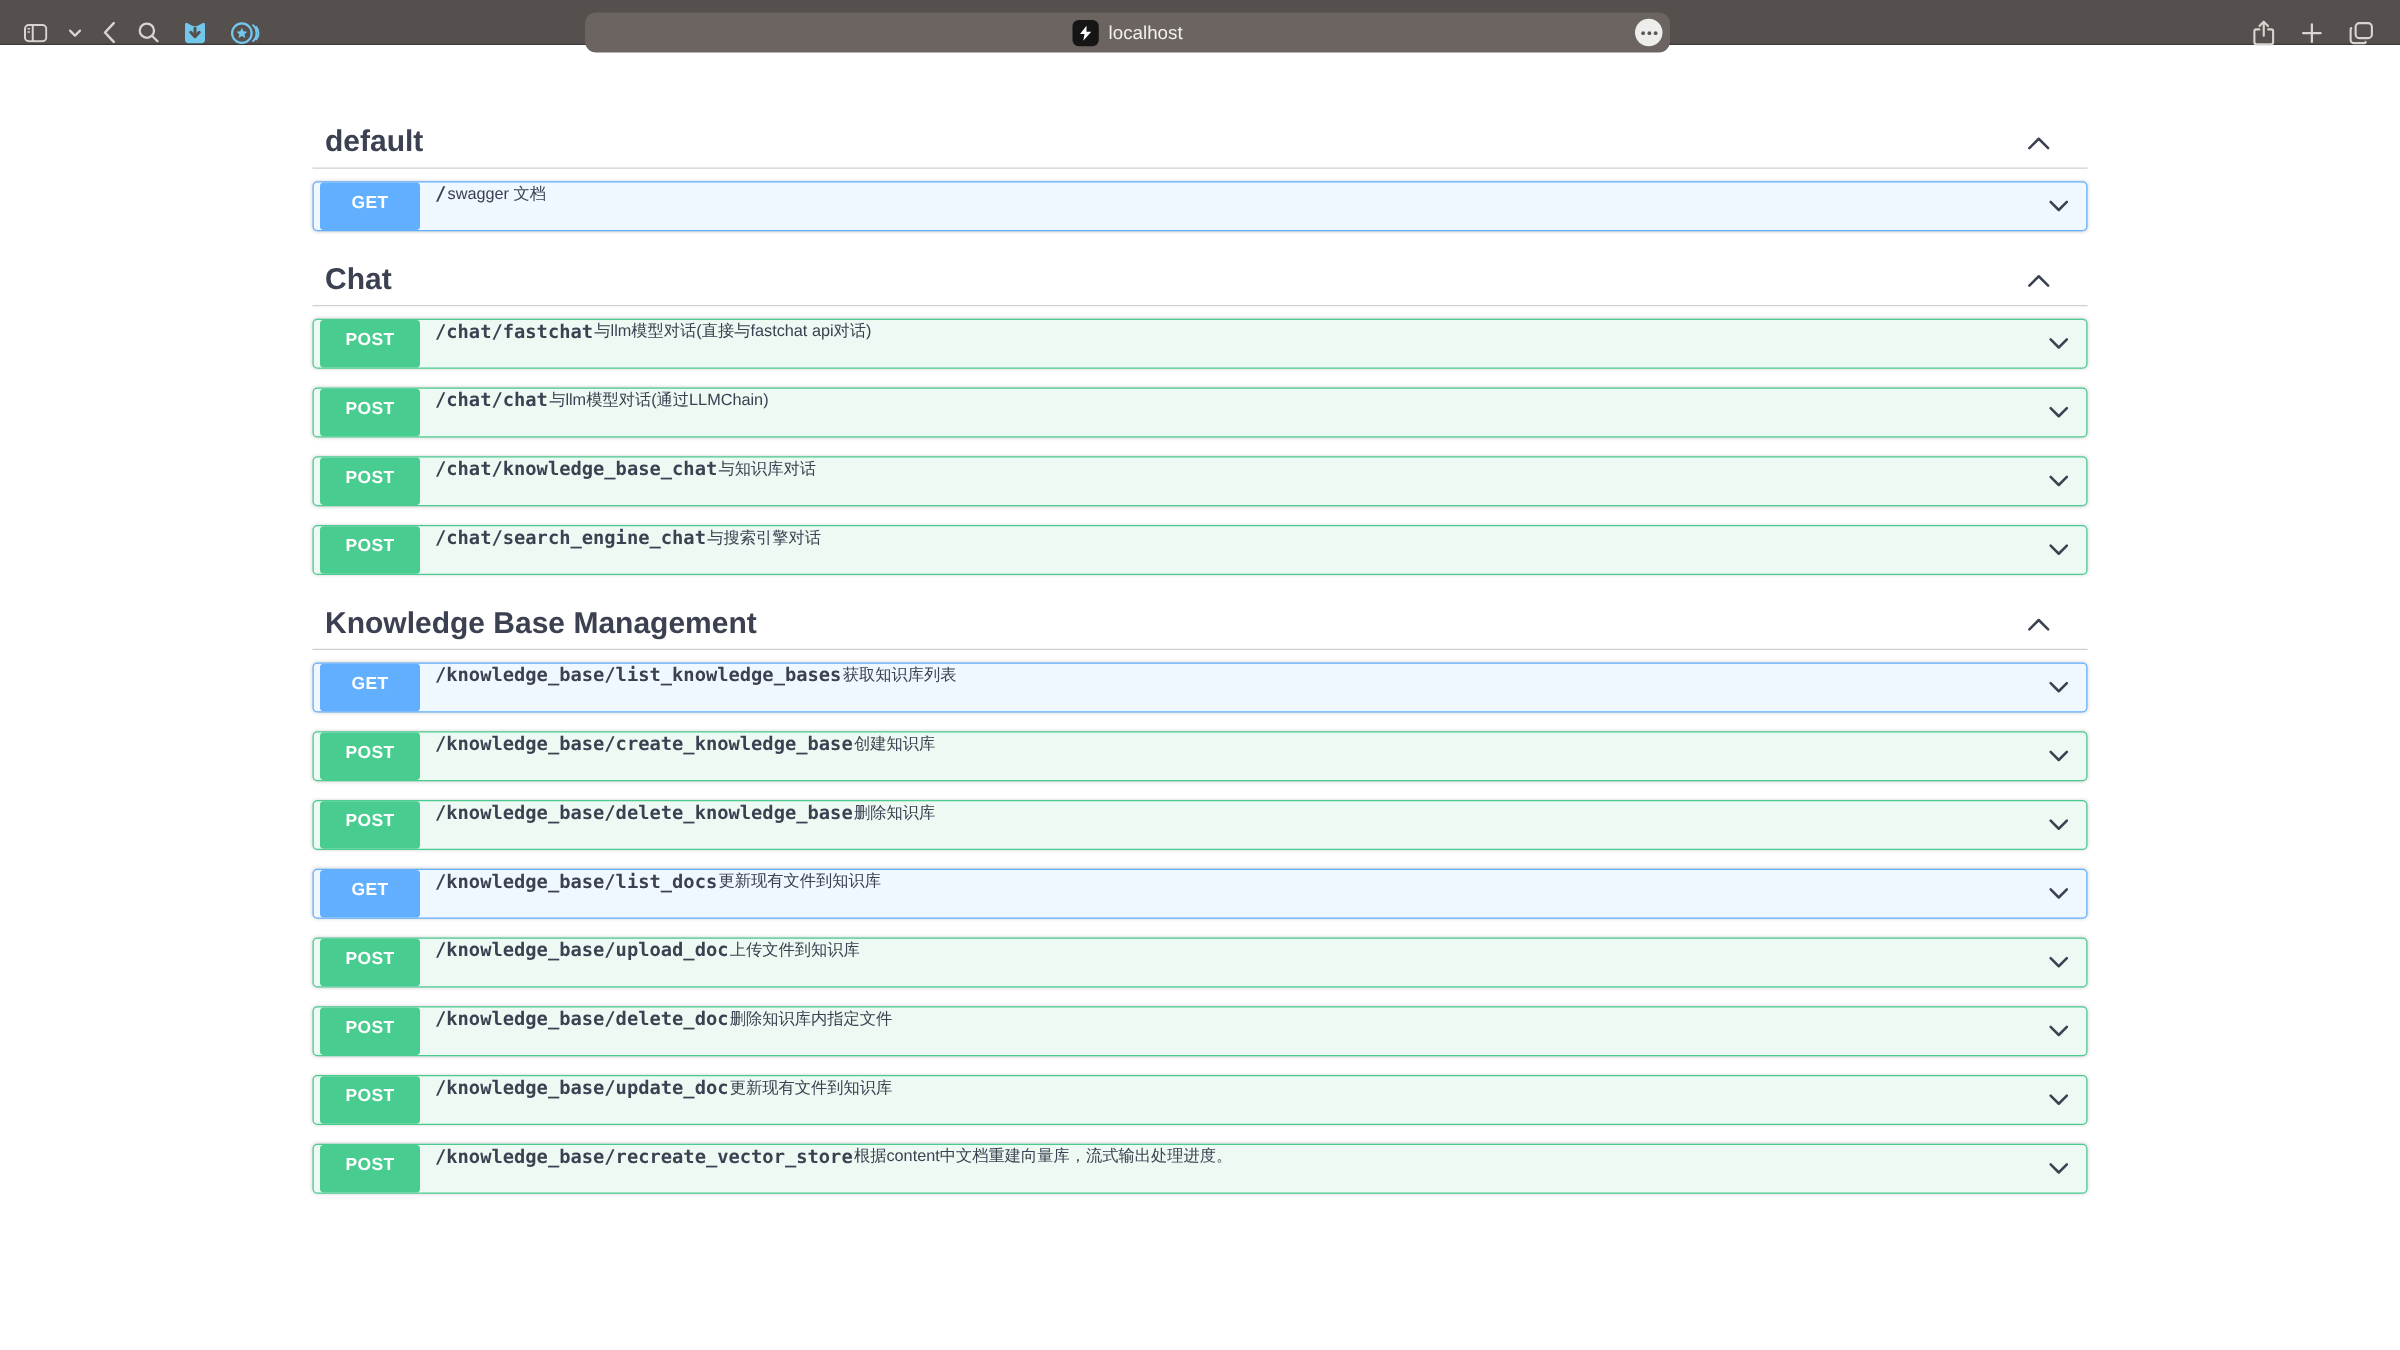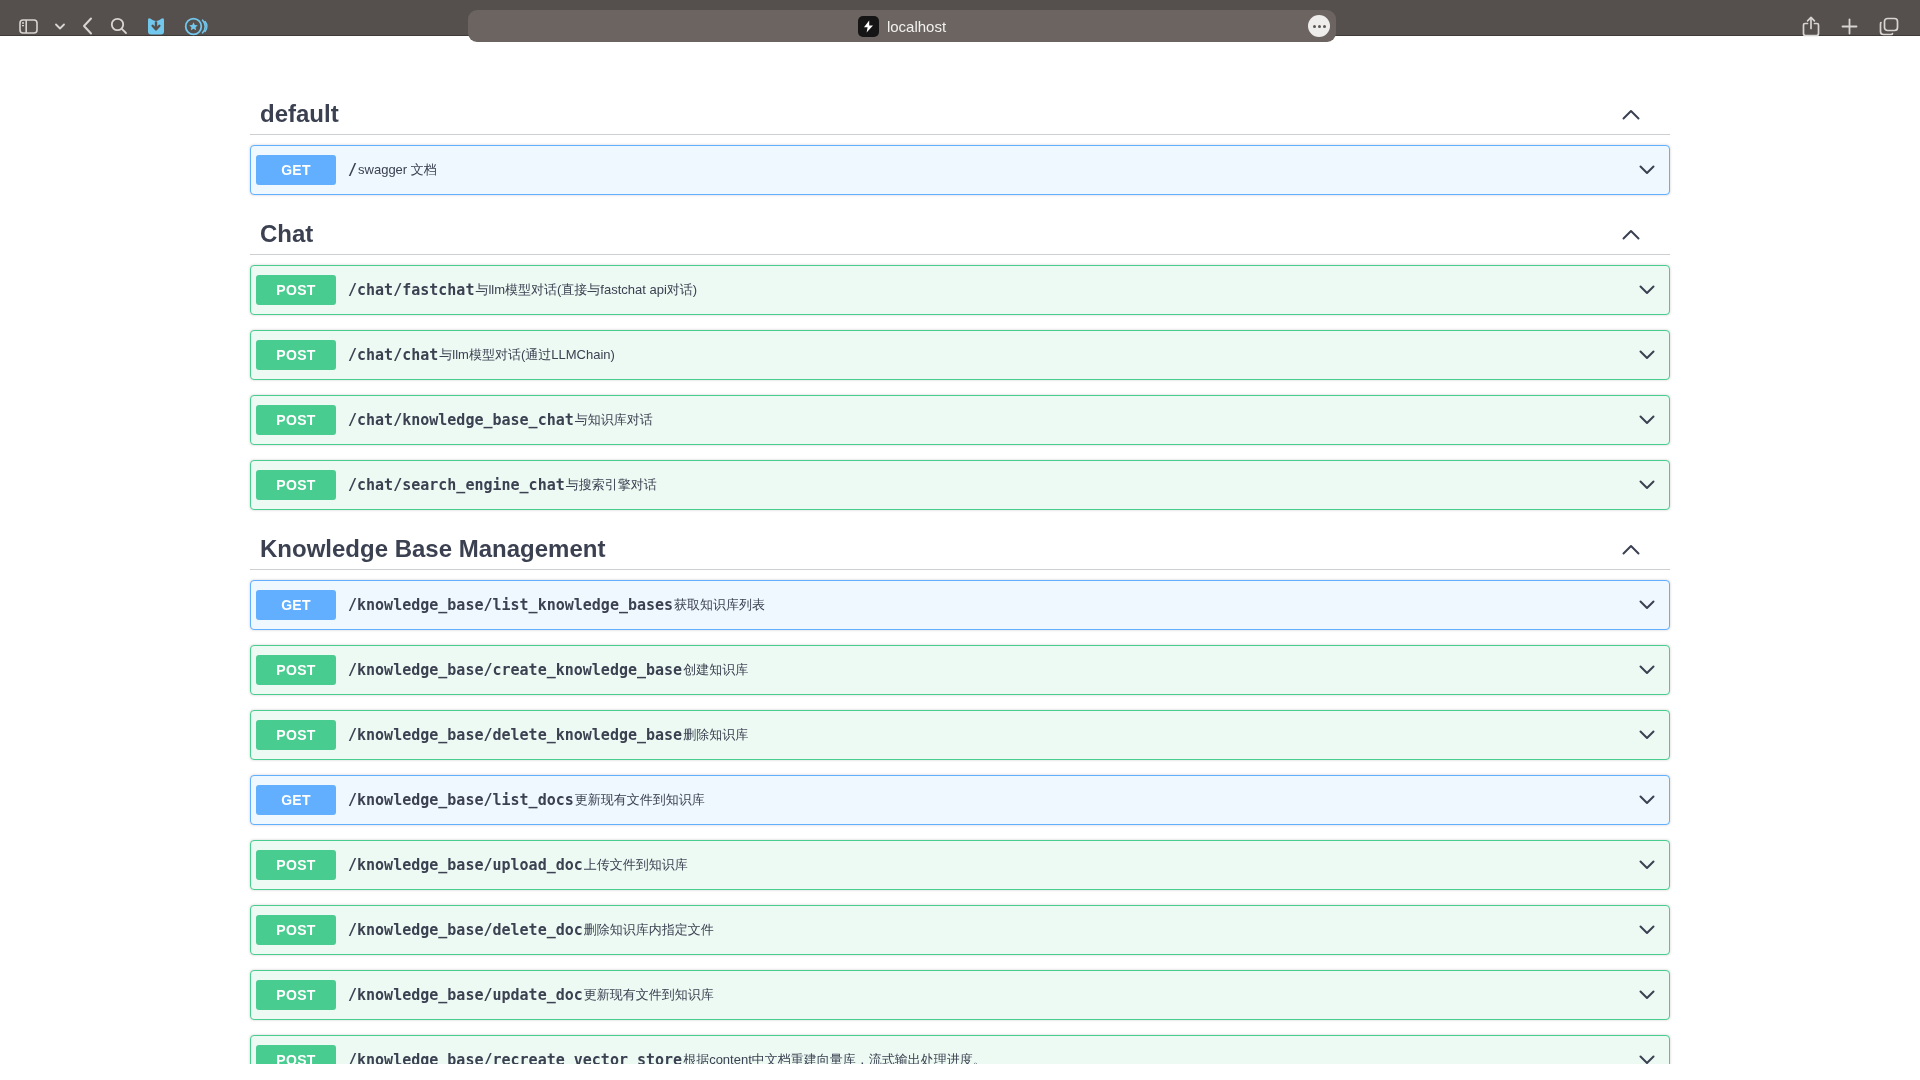--- a/index.html
+++ b/index.html
@@ -55,22 +55,22 @@
   .tag-section { margin-top: 8px; }
   .tag-header {
     display: flex; align-items: center; justify-content: space-between;
     padding: 10px 30px 6px 10px; cursor: pointer;
     border-bottom: 1px solid rgba(59,65,81,.25);
   }
   .tag-title { font-size: 24px; font-weight: bold; color: #3b4151; }
   .endpoints { margin-top: 10px; }
 
   .opblock {
-    display: flex; align-items: center;
-    height: 50px; margin-bottom: 15px; padding: 0 14px 0 5px;
+    display: flex; 
+    height: 40px; margin-bottom: 15px; padding: 0 14px 0 5px;
     border: 1px solid; border-radius: 4px;
     box-shadow: 0 0 3px rgba(0,0,0,.19);
     cursor: pointer;
   }
   .opblock.get  { background: var(--get-bg, #eff7ff);  border-color: var(--get, #61affe); }
   .opblock.post { background: var(--post-bg, #edf9f3); border-color: var(--post, #49cc90); }
   .method-badge {
     min-width: 80px; text-align: center; padding: 7px 0; border-radius: 3px;
     color: #fff; font-weight: bold; font-size: 14px; letter-spacing: .3px;
   }

